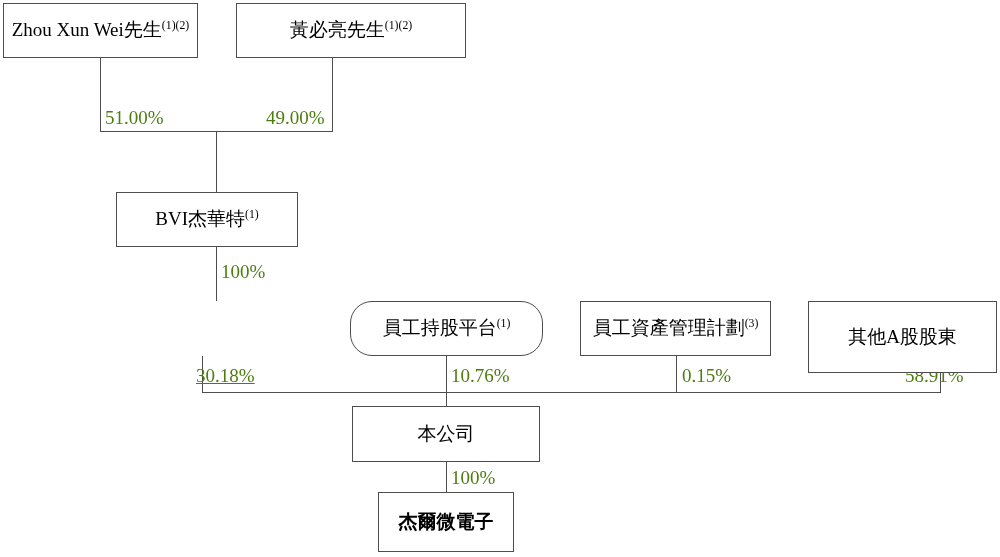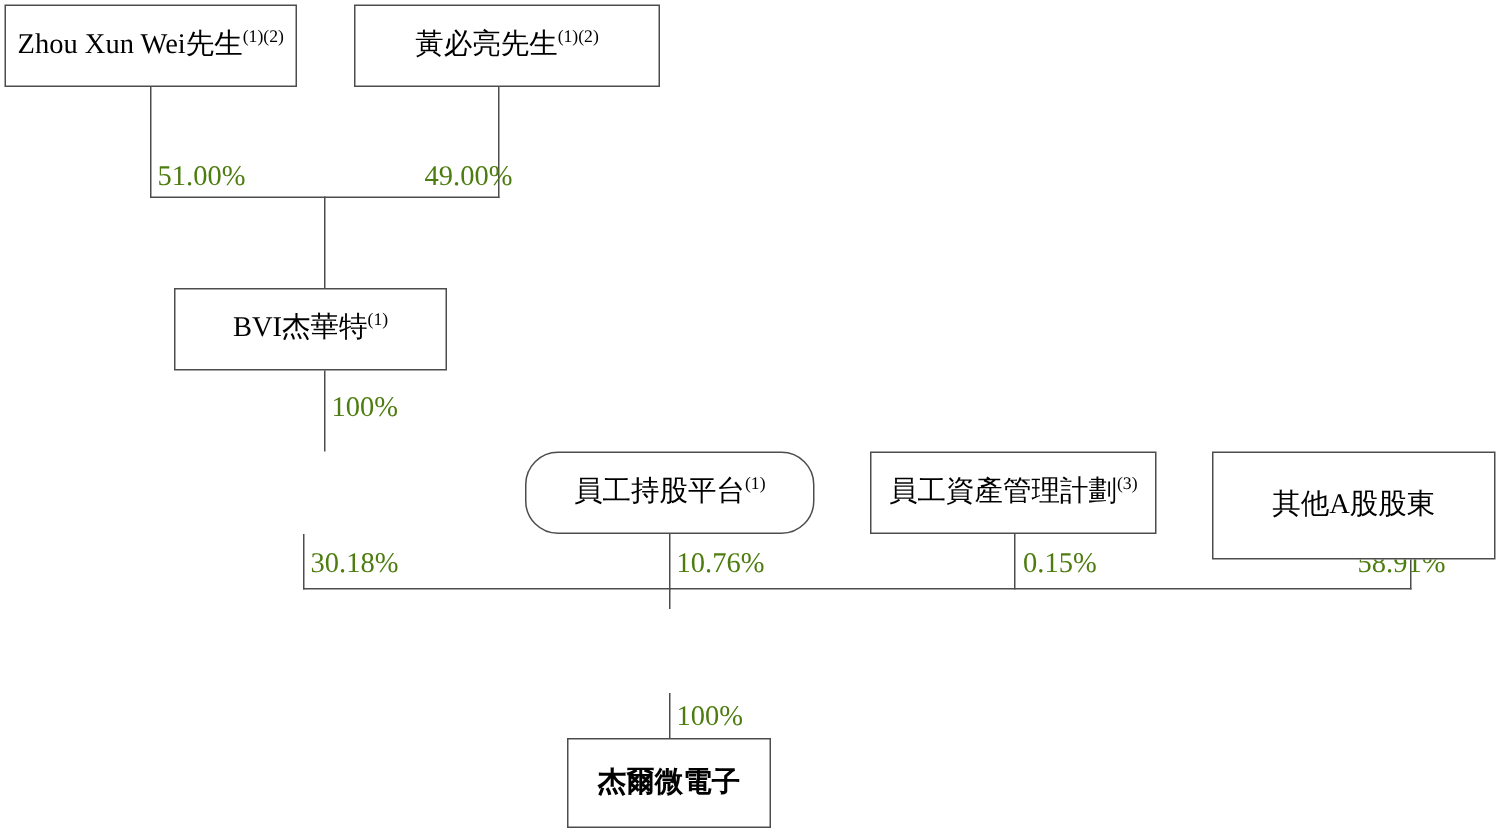--- a/index.html
+++ b/index.html
@@ -75,35 +75,35 @@
 
   <div class="edge edge-v" style="left:940px; top:356px; height:37px;"></div>
 
   <div class="edge edge-h" style="left:202px; top:392px; width:739px;"></div>
 
   <div class="edge edge-v" style="left:446px; top:392px; height:14px;"></div>
 
   <div class="edge edge-v" style="left:446px; top:462px; height:30px;"></div>
 
   <div class="pct" style="left:105px; top:108px;">51.00%</div>
-  <div class="pct" style="left:266px; top:108px;margin-left:17px;">49.00%</div>
+  <div class="pct" style="left:266px; top:108px;">49.00%</div>
   <div class="pct" style="left:221px; top:262px;">100%</div>
-  <div class="pct" style="left:207px; top:366px;">30.18%</div>
+  <div class="pct" style="left:196px; top:366px;text-decoration:underline;">30.18%</div>
   <div class="pct" style="left:451px; top:366px;">10.76%</div>
   <div class="pct" style="left:682px; top:366px;">0.15%</div>
   <div class="pct" style="left:905px; top:366px;">58.91%</div>
   <div class="pct" style="left:451px; top:468px;">100%</div>
 
   <div class="node" style="left:3px; top:3px; width:195px; height:55px;">
     <span class="node-label">
       <span>Zhou Xun Wei先生</span><sup>(1)(2)</sup>
     </span>
   </div>
 
-  <div class="node" style="left:236px; top:3px; width:204px; height:55px;">
+  <div class="node" style="left:236px; top:3px; width:230px; height:55px;">
     <span class="node-label">
       <span>黃必亮先生</span><sup>(1)(2)</sup>
     </span>
   </div>
 
   <div class="node" style="left:116px; top:192px; width:182px; height:55px;">
     <span class="node-label">
       <span>BVI杰華特</span><sup>(1)</sup>
     </span>
   </div>
@@ -120,20 +120,25 @@
       <span>員工資產管理計劃</span><sup>(3)</sup>
     </span>
   </div>
 
   <div class="node" style="left:808px; top:301px; width:189px; height:72px;">
     <span class="node-label">
       <span>其他A股股東</span><sup></sup>
     </span>
   </div>
 
+  <div class="node" style="left:352px; top:406px; width:188px; height:56px;">
+    <span class="node-label">
+      <span>本公司</span><sup></sup>
+    </span>
+  </div>
 
   <div class="node" style="left:378px; top:492px; width:136px; height:60px;font-weight:bold;">
     <span class="node-label">
       <span>杰爾微電子</span><sup></sup>
     </span>
   </div>
 
 </div>
 
 </body></html>

